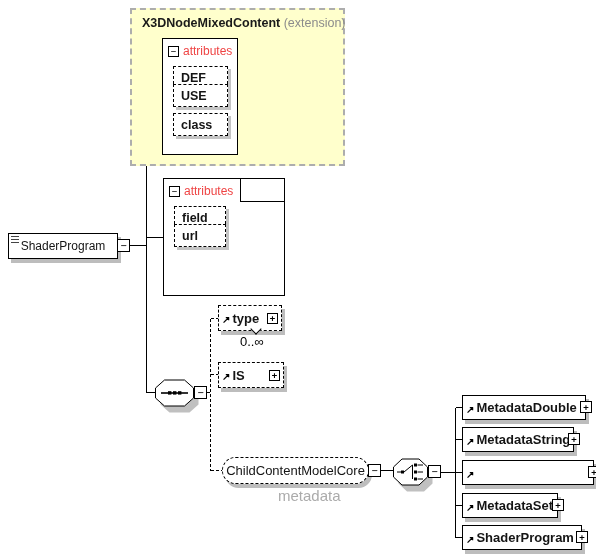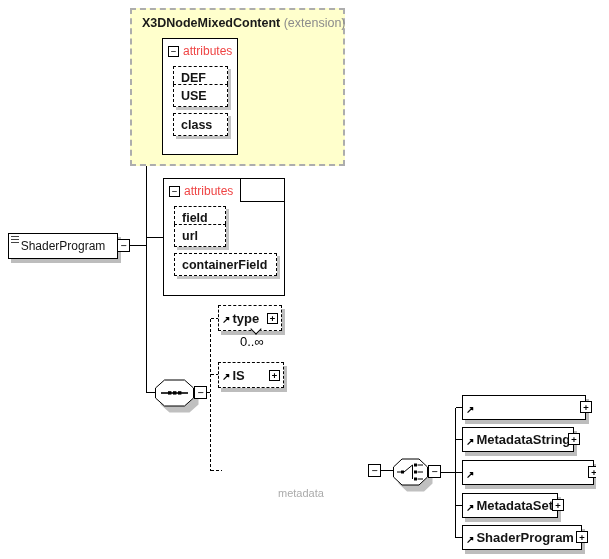--- a/index.html
+++ b/index.html
@@ -74,21 +74,21 @@
   }
   .occurs{position:absolute;left:240px;top:334px;font-size:13px;color:#000;}
 
   
   .group-ref{
     position:absolute;left:222px;top:457px;width:147px;height:27px;background:#fff;
     border:1px dashed #000;border-radius:14px;box-shadow:3px 4px 0 #BDBDBD;
     display:flex;align-items:center;justify-content:center;
     font-size:13px;font-weight:normal;white-space:nowrap;
   }
-  .group-anno{position:absolute;left:234px;top:487px;font-size:11px;color:#ABABAB;padding-left:44px;}
+  .group-anno{position:absolute;left:234px;top:487px;font-size:15px;color:#ABABAB;padding-left:44px;}
 
   
   .meta-elem{
     position:absolute;left:462px;height:25px;background:#fff;border:1px solid #000;
     box-shadow:3px 4px 0 #BDBDBD;display:flex;align-items:center;
     padding-left:3px;font-weight:bold;font-size:13px;white-space:nowrap;gap:2px;
   }
   .meta-elem .sq.hang{position:absolute;right:-7px;top:5px;width:12px;height:12px;line-height:10px;}
 
   .icon-svg{position:absolute;}
@@ -141,21 +141,20 @@
 
   <div class="attr-panel panel-main">
     <div class="step-v"></div>
     <div class="step-h"></div>
     <div class="attr-head">
       <div class="sq">−</div>
       <span class="lbl">attributes</span>
     </div>
     <div class="attr-item t0 narrow">field</div>
     <div class="attr-item t1 narrow">url</div>
-    <div class="attr-item t2 wide">containerField</div>
   </div>
 
   <div class="elem-root">
     <div class="anno-icon"></div>
     <span>ShaderProgram</span>
   </div>
   <div class="sq big" style="left:117px;top:239px;">−</div>
 
   <svg class="icon-svg" style="left:155px;top:379px;" width="46" height="34">
     <polygon points="3.5,12.5 12.5,4.5 32.5,4.5 41.5,12.5 41.5,22.5 32.5,30.5 12.5,30.5 3.5,22.5" fill="#C0C0C0" stroke="none" transform="translate(2,3)"></polygon>
@@ -174,20 +173,23 @@
   </div>
   <div class="notch"></div>
   <div class="occurs">0..∞</div>
 
   <div class="child-elem" style="left:218px;top:362px;width:66px;">
     <span class="arrow">↗</span>
     <span>IS</span>
     <div class="sq plus-inline">+</div>
   </div>
 
+  <div class="group-ref">
+    <span>ChildContentModelCore</span>
+  </div>
   <div class="sq big" style="left:368px;top:464px;">−</div>
   <div class="group-anno">metadata</div>
 
   <svg class="icon-svg" style="left:393px;top:458px;" width="42" height="34">
     <polygon points="3.5,12.5 12,4.5 29,4.5 37.5,12.5 37.5,22.5 29,30.5 12,30.5 3.5,22.5" fill="#C0C0C0" stroke="none" transform="translate(2,3)"></polygon>
     <polygon points="0.5,9 9,1 26,1 34.5,9 34.5,19 26,27 9,27 0.5,19" fill="#fff" stroke="#000"></polygon>
     <line x1="4" y1="14" x2="10" y2="14" stroke="#000"></line>
     <rect x="8" y="12.5" width="3" height="3" fill="#000"></rect>
     <line x1="11" y1="14" x2="19.5" y2="7" stroke="#000"></line>
     <line x1="19.5" y1="7" x2="19.5" y2="21" stroke="#000"></line>
@@ -195,20 +197,21 @@
     <rect x="21" y="12.5" width="3" height="3" fill="#000"></rect>
     <rect x="21" y="19.5" width="3" height="3" fill="#000"></rect>
     <line x1="24.5" y1="7" x2="30" y2="7" stroke="#000"></line>
     <line x1="24.5" y1="14" x2="30" y2="14" stroke="#000"></line>
     <line x1="24.5" y1="21" x2="30" y2="21" stroke="#000"></line>
   </svg>
   <div class="sq big" style="left:428px;top:465px;">−</div>
 
   <div class="meta-elem" style="top:395px;width:124px;">
     <span class="arrow">↗</span>
+    <span>MetadataDouble</span>
     <div class="sq hang">+</div>
   </div>
   <div class="meta-elem" style="top:427px;width:112px;">
     <span class="arrow">↗</span>
     <span>MetadataString</span>
     <div class="sq hang">+</div>
   </div>
   <div class="meta-elem" style="top:460px;width:132px;">
     <span class="arrow">↗</span>
     <div class="sq hang">+</div>

